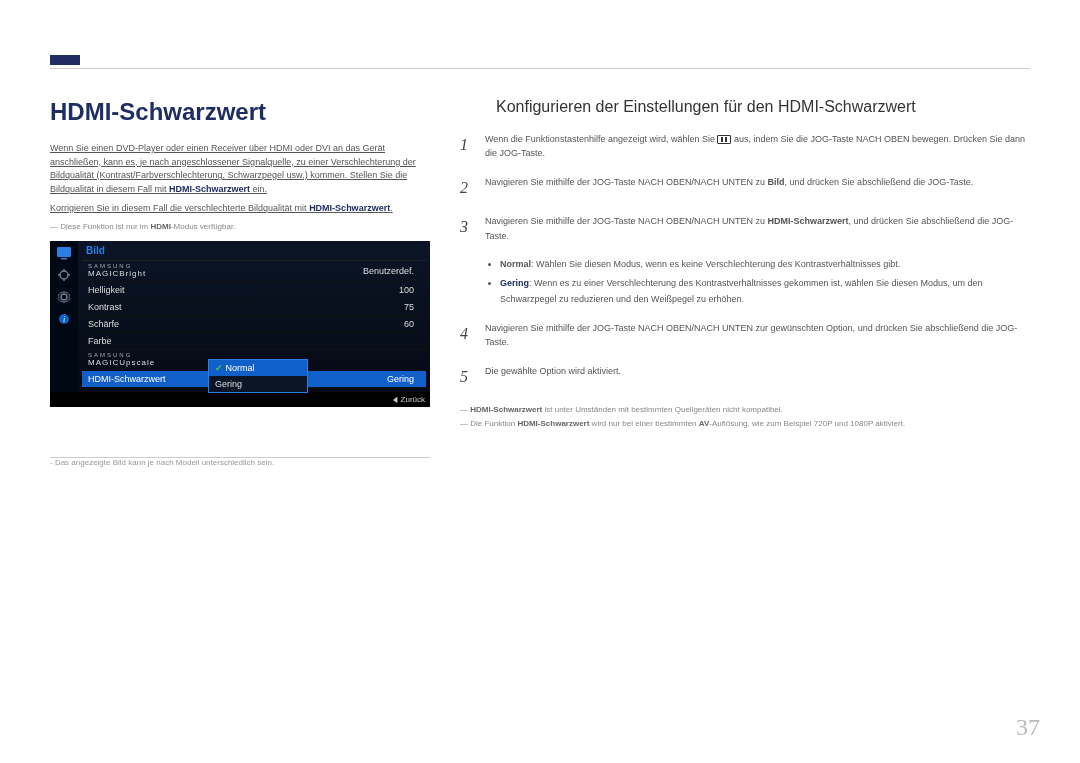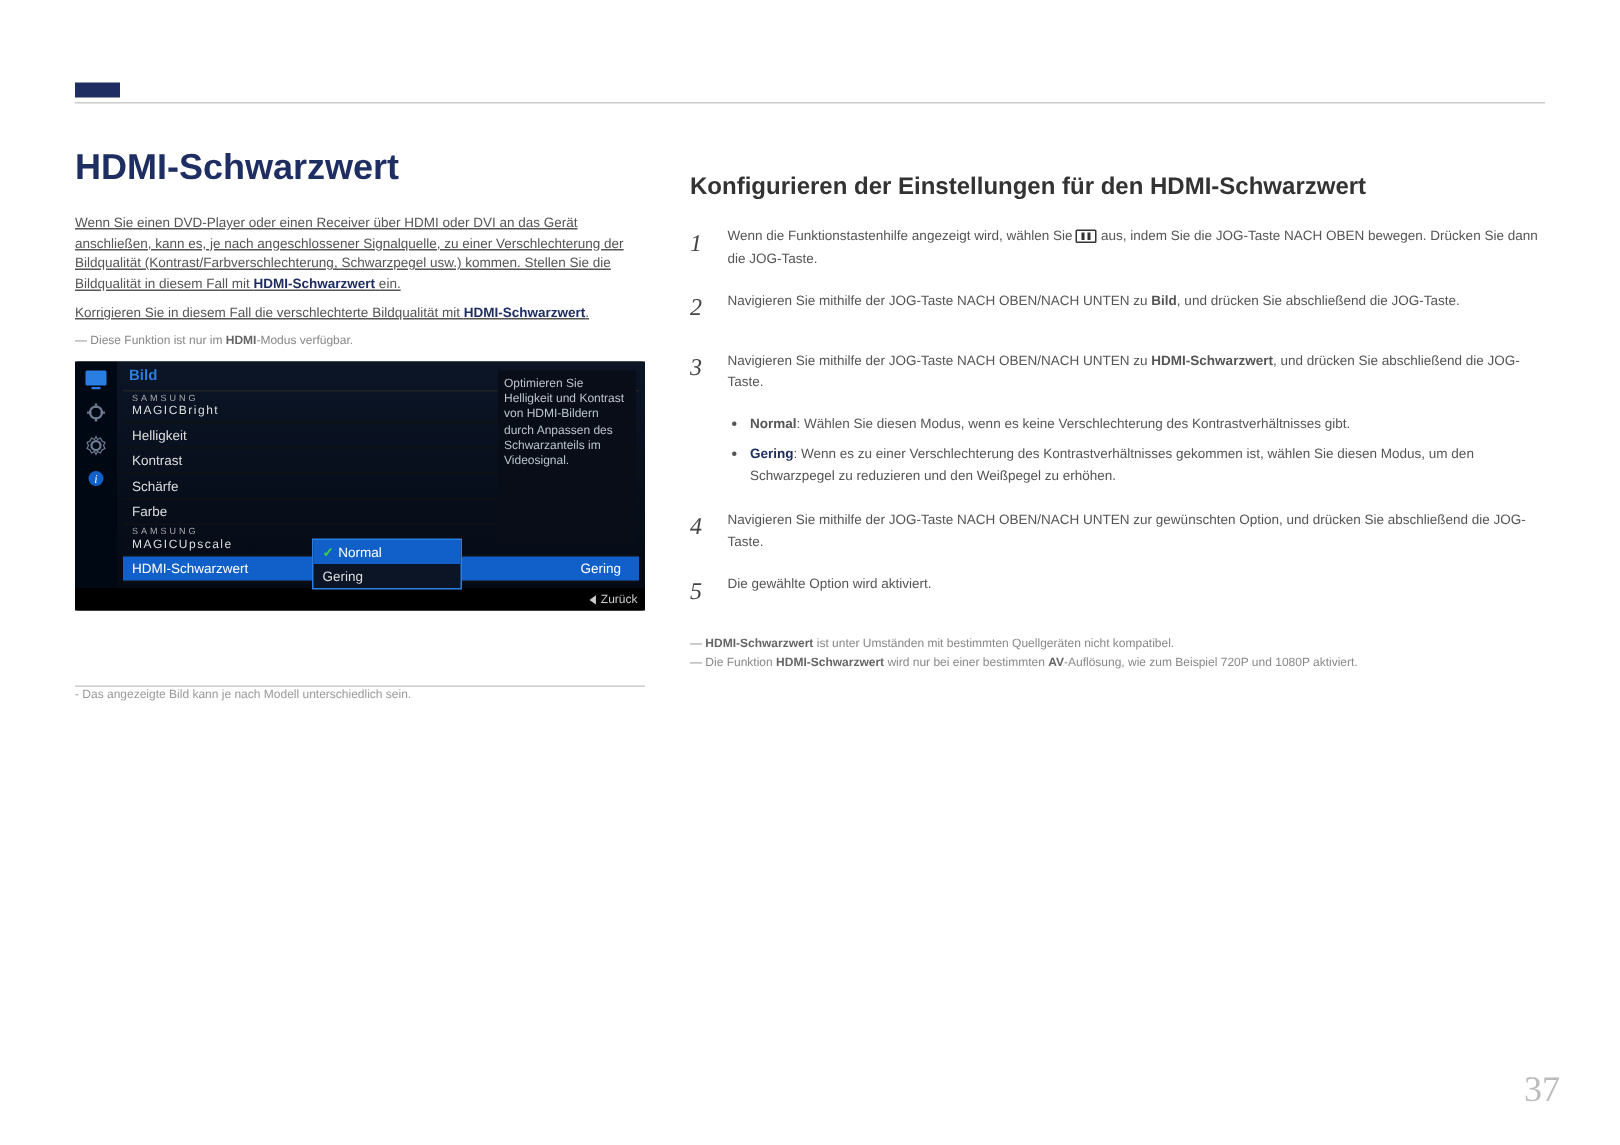--- a/index.html
+++ b/index.html
@@ -1,20 +1,20 @@
 <!DOCTYPE html>
 <html><head>
 <meta charset="utf-8">
 <style>
   * { box-sizing: border-box; margin: 0; padding: 0; }
   body { font-family: Arial, Helvetica, sans-serif; width: 1080px; height: 763px; background: #fff; position: relative; color: #333; }
   .page { padding: 50px 50px 0 50px; }
   .topline { position: absolute; top: 68px; left: 50px; right: 50px; border-top: 1px solid #ccc; }
   .topaccent { position: absolute; top: 55px; left: 50px; width: 30px; height: 10px; background: #1f2e62; }
-  .cols { display: flex; gap: 30px; margin-top: 48px; align-items: center; }
+  .cols { display: flex; gap: 30px; margin-top: 48px; }
   .leftcol { width: 380px; flex-shrink: 0; }
   .rightcol { flex: 1; }
   h1.title { color: #1f2e62; font-size: 24px; font-weight: 700; margin-bottom: 16px; }
   .para { font-size: 9px; line-height: 1.5; color: #555; margin-bottom: 6px; text-decoration: underline; }
   .para .hl { color: #1f2e62; font-weight: 700; }
   .note { font-size: 8px; color: #888; margin-bottom: 10px; }
   .note .bold { font-weight: 700; color: #666; }
   .footnote { font-size: 8px; color: #999; margin-top: 50px; border-top: 1px solid #ccc; padding-top: 0; width: 380px; }
 
   
@@ -32,21 +32,21 @@
   .magic { font-family: Liberation Sans, sans-serif; letter-spacing: 1px; font-size: 8px; }
   .sams { font-size: 6px; letter-spacing: 2px; color: #aaa; display: block; line-height: 0.7; }
   .popup { position: absolute; left: 130px; top: 118px; width: 100px; background: #0b1526; border: 1px solid #2a7de1; font-size: 9px; }
   .popup .opt { padding: 3px 6px; display: flex; align-items: center; gap: 3px; }
   .popup .opt.sel { background: #1160c9; color: #fff; }
   .popup .check { color: #3fd244; font-weight: 700; }
   .helpbox { position: absolute; right: 6px; top: 6px; width: 92px; height: 115px; background: #080d17; color: #bcc4cf; font-size: 8px; padding: 4px; line-height: 1.3; }
   .osd-bottom { text-align: right; font-size: 8px; color: #ccc; padding: 3px 5px; background: #000; }
   .osd-bottom .tri { display: inline-block; transform: scaleX(0.7); }
 
-  h2.subtitle { font-size: 16px; font-weight: 700; margin-bottom: 16px; }
+  h2.subtitle { font-size: 16px; font-weight: 400; margin-bottom: 16px; margin-left: 36px; }
   .steps { font-size: 9px; color: #555; }
   .step { display: flex; margin-bottom: 14px; line-height: 1.6; }
   .step .num { font-family: Georgia, serif; font-size: 16px; font-style: italic; color: #444; width: 25px; flex-shrink: 0; }
   .step .txt { flex: 1; }
   .step .bold { font-weight: 700; }
   .bullets { margin: 0 0 14px 40px; font-size: 9px; color: #555; line-height: 1.7; }
   .bullets li { list-style: disc; margin-bottom: 4px; }
   .bullets .bold { font-weight: 700; }
   .bullets .hl { font-weight: 700; color: #1f2e62; }
   .posticon { display: inline-block; width: 14px; height: 9px; border: 1.5px solid #333; border-radius: 1px; position: relative; vertical-align: middle; }
@@ -137,21 +137,20 @@
 
             <div class="popup">
               <div class="opt sel">
                   <span class="check">✓</span>
                   <span>Normal</span>
                 </div>
               <div class="opt">
                   <span>Gering</span>
                 </div>
             </div>
-            <div class="helpbox">Optimieren Sie Helligkeit und Kontrast von HDMI-Bildern durch Anpassen des Schwarzanteils im Videosignal.</div>
           </div>
         </div>
         <div class="osd-bottom"><span class="tri">◀</span> <span>Zurück</span></div>
       </div>
 
       <p class="footnote">-  Das angezeigte Bild kann je nach Modell unterschiedlich sein.</p>
     </div>
 
     <div class="rightcol">
       <h2 class="subtitle">Konfigurieren der Einstellungen für den HDMI-Schwarzwert</h2>

